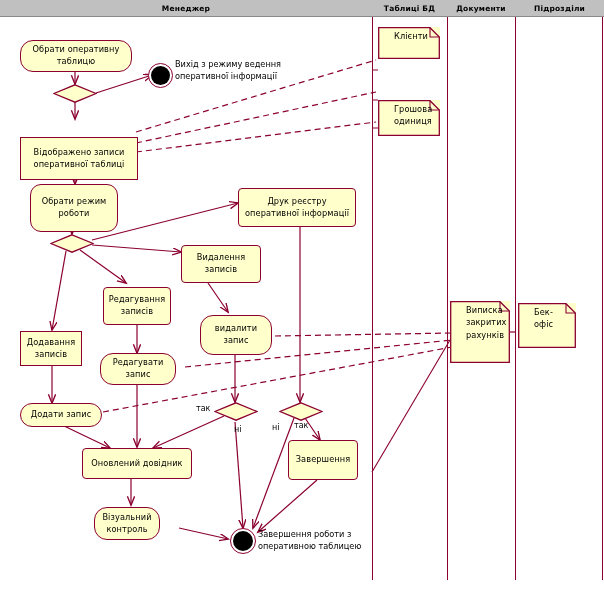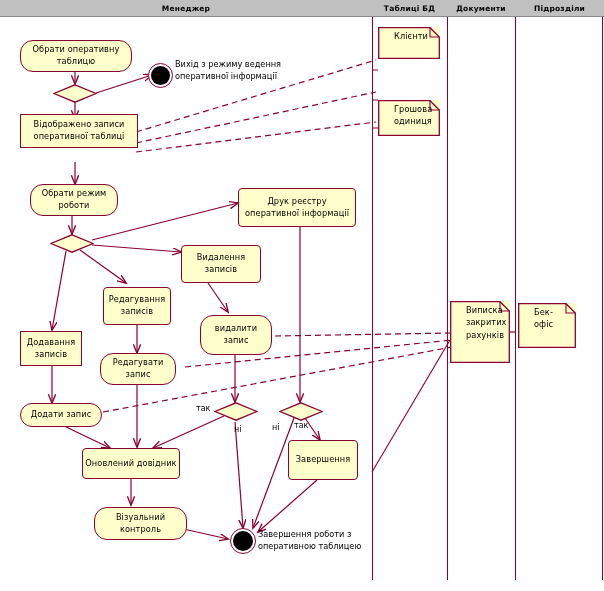--- a/index.html
+++ b/index.html
@@ -196,41 +196,41 @@
 
   <div class="node stadium" style="left:20px;top:40px;width:112px;height:32px;">Обрати оперативну таблицю</div>
 
   <div class="endnode" style="left:148px;top:63px;width:25px;height:25px;">
     <div class="inner"></div>
   </div>
   <div class="free-label" style="left:175px;top:59px;width:125px;white-space:normal;">
     <span>Вихід з режиму ведення оперативної інформації</span>
   </div>
 
-  <div class="node rect" style="left:20px;top:114px;width:118px;height:34px;">Відображено записи оперативної таблиці</div>
-
-  <div class="node stadium" style="left:30px;top:184px;width:88px;height:32px;">Обрати режим роботи</div>
+  <div class="node rect" style="left:20px;top:137px;width:118px;height:43px;">Відображено записи оперативної таблиці</div>
+
+  <div class="node stadium" style="left:30px;top:184px;width:88px;height:48px;border-radius:11px;">Обрати режим роботи</div>
 
   <div class="node soft" style="left:238px;top:188px;width:118px;height:39px;">Друк реєстру оперативної інформації</div>
 
   <div class="node soft" style="left:181px;top:245px;width:80px;height:38px;">Видалення записів</div>
 
   <div class="node soft" style="left:103px;top:287px;width:68px;height:38px;">Редагування записів</div>
 
   <div class="node stadium" style="left:200px;top:315px;width:72px;height:40px;">видалити запис</div>
 
   <div class="node stadium" style="left:100px;top:353px;width:76px;height:32px;">Редагувати запис</div>
 
   <div class="node rect" style="left:20px;top:331px;width:62px;height:35px;">Додавання записів</div>
 
   <div class="node stadium" style="left:20px;top:403px;width:82px;height:24px;">Додати запис</div>
 
-  <div class="node soft" style="left:82px;top:448px;width:98px;height:31px;">Оновлений довідник</div>
-
-  <div class="node stadium" style="left:94px;top:507px;width:93px;height:33px;">Візуальний контроль</div>
+  <div class="node soft" style="left:82px;top:448px;width:110px;height:31px;">Оновлений довідник</div>
+
+  <div class="node stadium" style="left:94px;top:507px;width:66px;height:33px;">Візуальний контроль</div>
 
   <div class="node soft" style="left:288px;top:440px;width:70px;height:40px;">Завершення</div>
 
   <div class="endnode" style="left:230px;top:528px;width:26px;height:26px;">
     <div class="inner"></div>
   </div>
   <div class="free-label" style="left:258px;top:529px;width:120px;white-space:normal;">
     <span>Завершення роботи з оперативною таблицею</span>
   </div>
 

